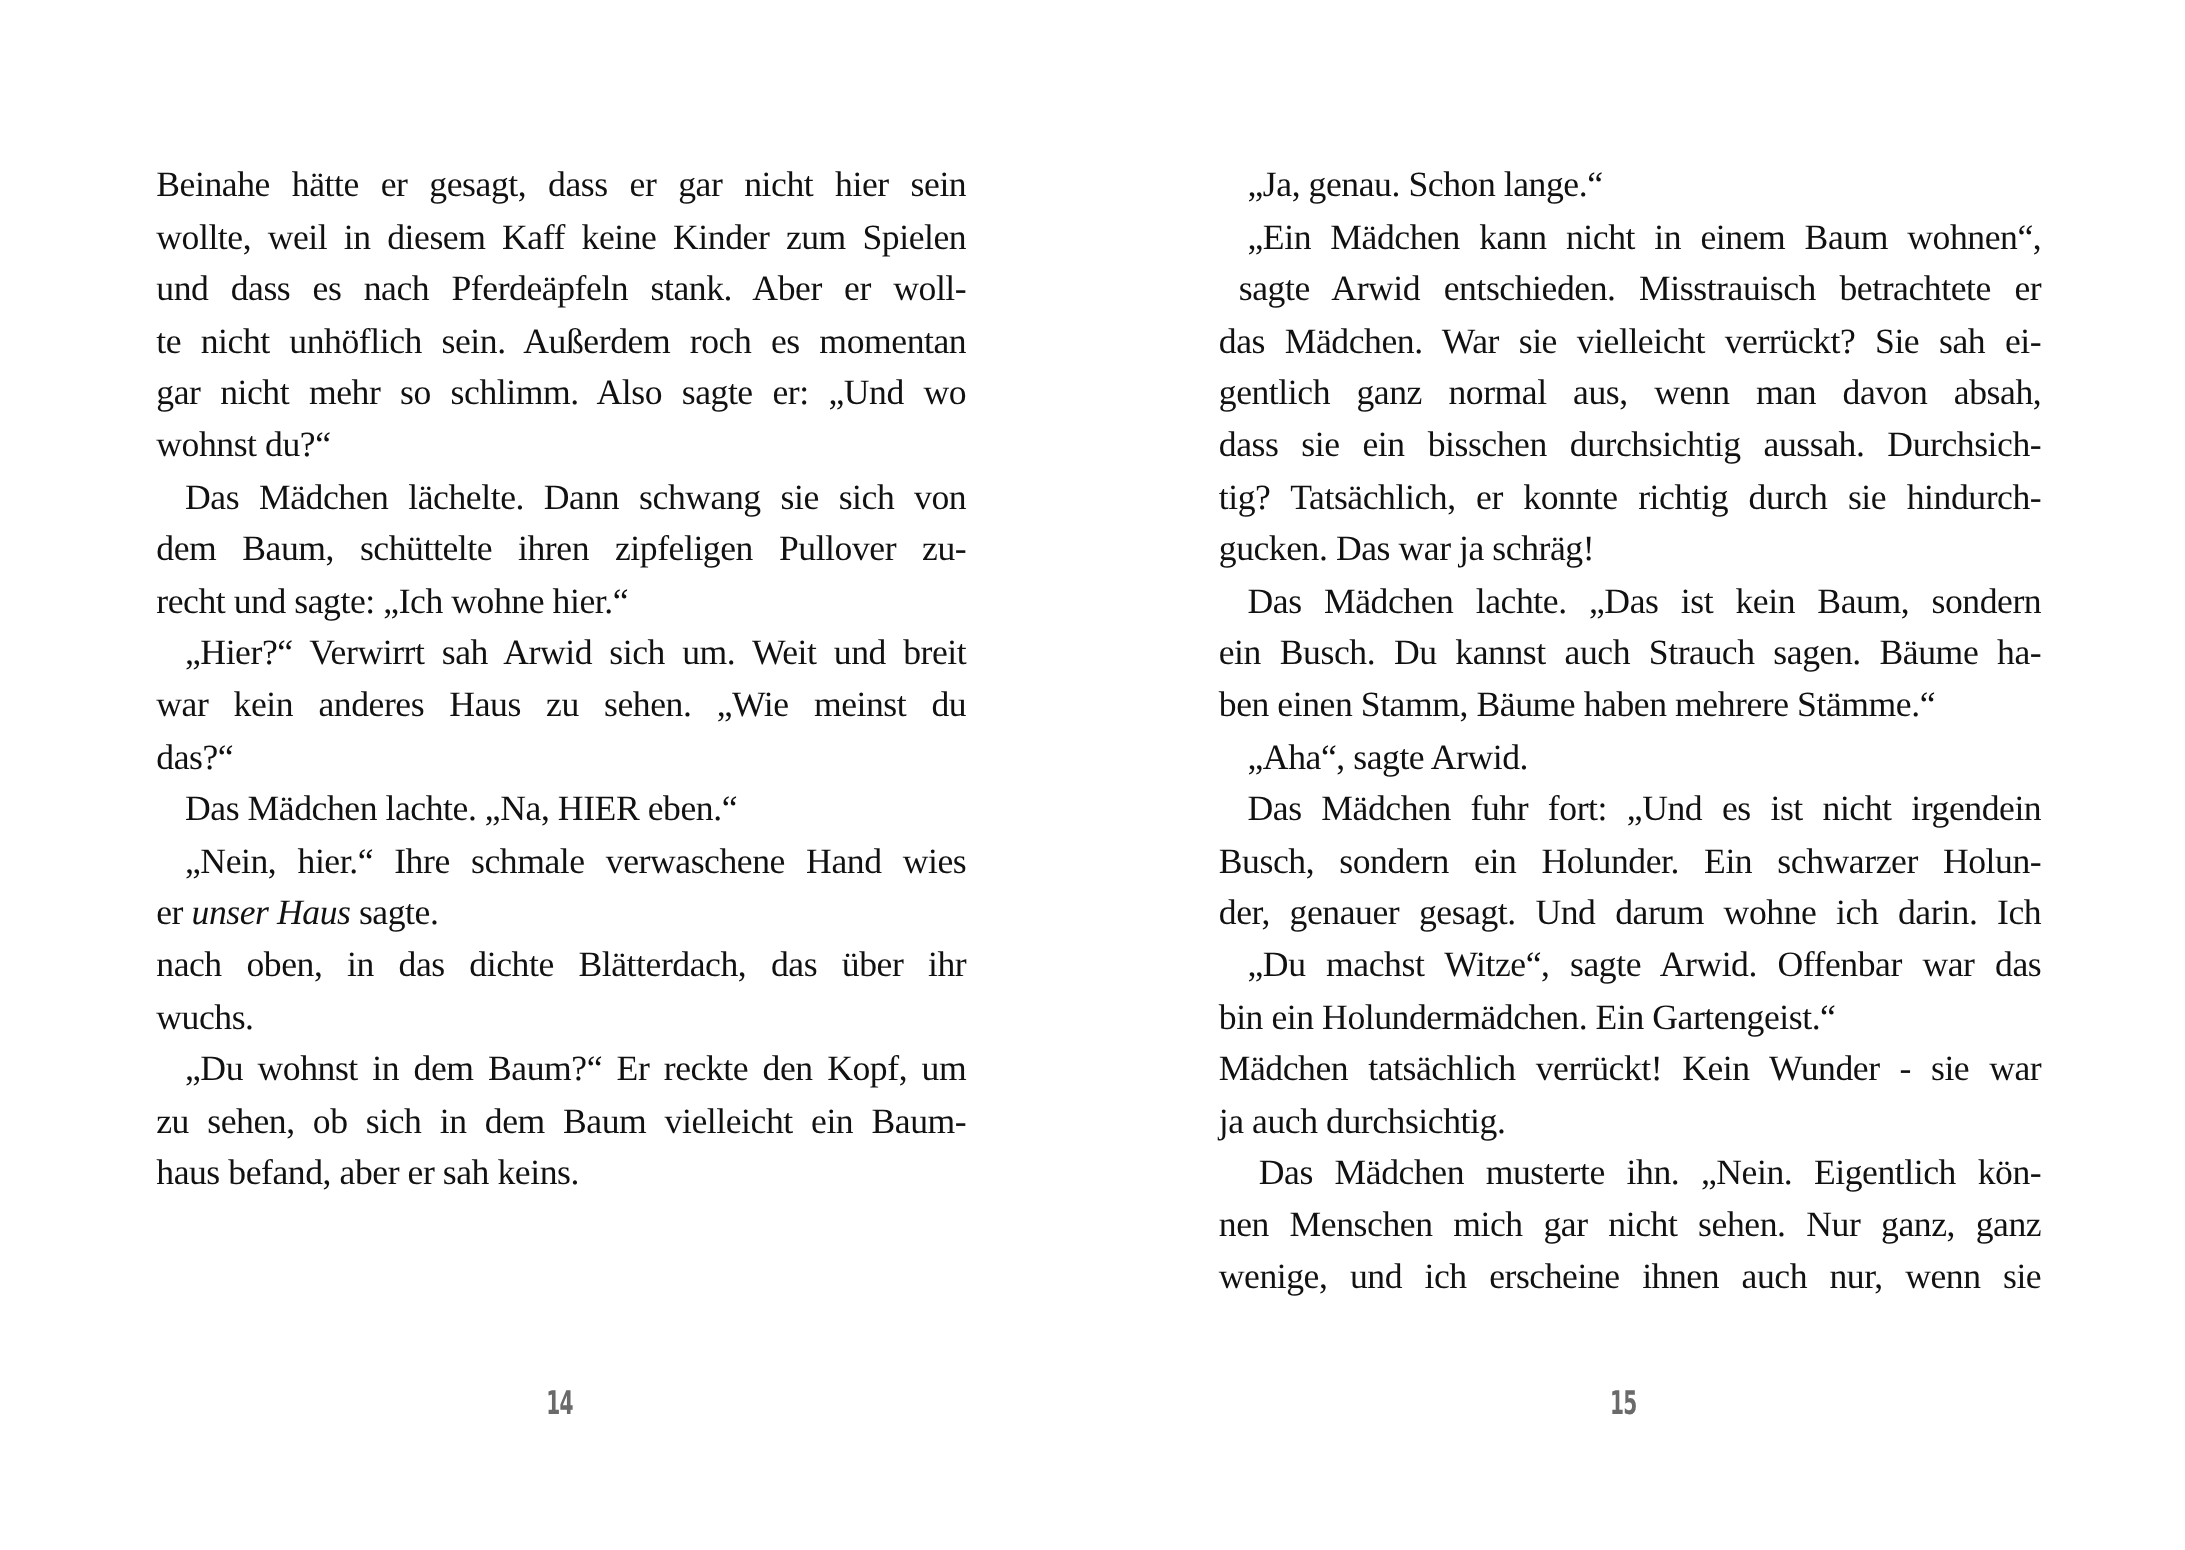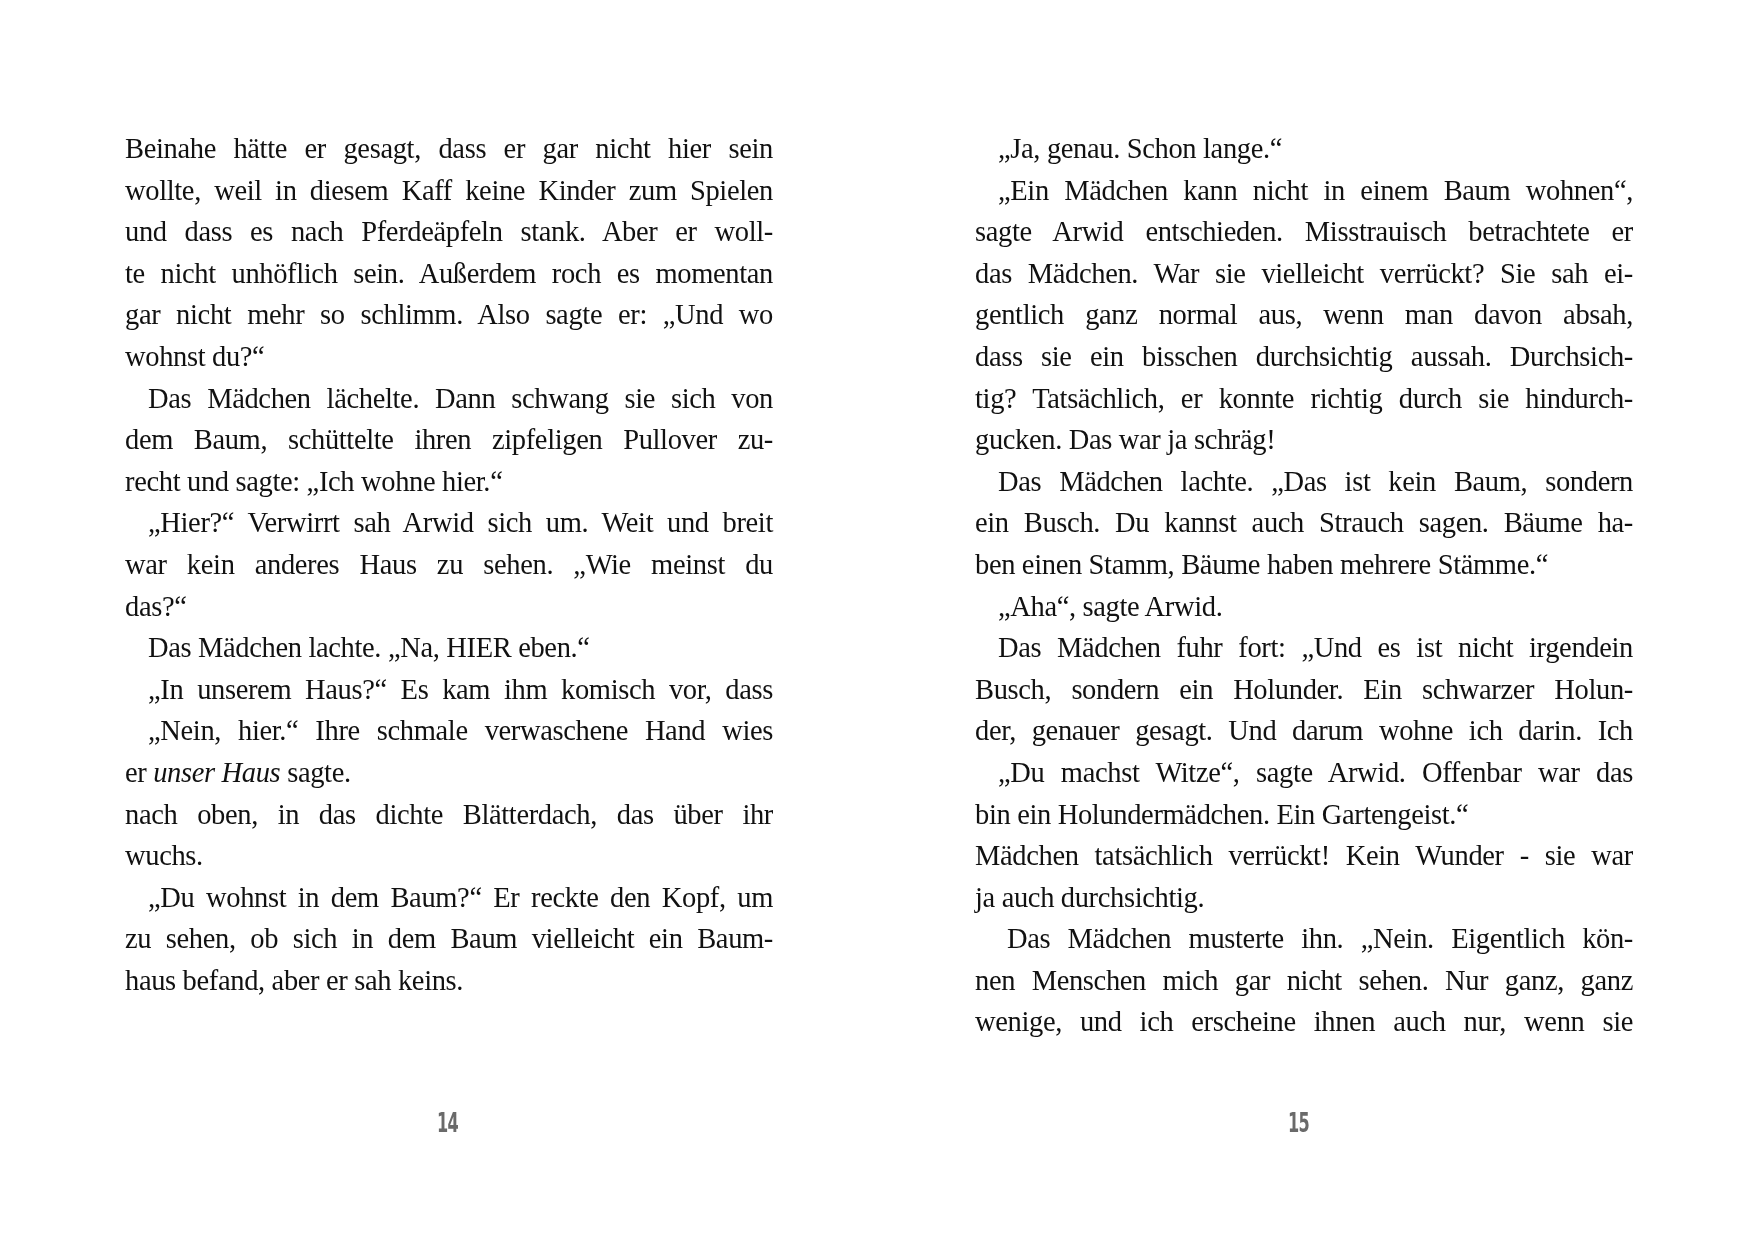--- a/index.html
+++ b/index.html
@@ -75,37 +75,36 @@
       <div class="line" style="white-space: nowrap;">te nicht unhöflich sein. Außerdem roch es momentan</div>
       <div class="line" style="white-space: nowrap;">gar nicht mehr so schlimm. Also sagte er: „Und wo</div>
       <div class="line last" style="white-space: nowrap;">wohnst du?“</div>
       <div class="line indent" style="white-space: nowrap;">Das Mädchen lächelte. Dann schwang sie sich von</div>
       <div class="line" style="white-space: nowrap;">dem Baum, schüttelte ihren zipfeligen Pullover zu-</div>
       <div class="line last" style="white-space: nowrap;">recht und sagte: „Ich wohne hier.“</div>
       <div class="line indent" style="white-space: nowrap;">„Hier?“ Verwirrt sah Arwid sich um. Weit und breit</div>
       <div class="line" style="white-space: nowrap;">war kein anderes Haus zu sehen. „Wie meinst du</div>
       <div class="line last" style="white-space: nowrap;">das?“</div>
       <div class="line indent last" style="white-space: nowrap;">Das Mädchen lachte. „Na, HIER eben.“</div>
-      <div class="line indent" style="white-space: nowrap;">„In unserem Haus?“ Es kam ihm komisch vor, dass</div>
       <div class="line indent" style="white-space: nowrap;">„Nein, hier.“ Ihre schmale verwaschene Hand wies</div>
       <div class="line last" style="white-space: pre;"><span>er </span><em>unser Haus</em><span> sagte.</span></div>
       <div class="line" style="white-space: nowrap;">nach oben, in das dichte Blätterdach, das über ihr</div>
       <div class="line last" style="white-space: nowrap;">wuchs.</div>
       <div class="line indent" style="white-space: nowrap;">„Du wohnst in dem Baum?“ Er reckte den Kopf, um</div>
       <div class="line" style="white-space: nowrap;">zu sehen, ob sich in dem Baum vielleicht ein Baum-</div>
       <div class="line last" style="white-space: nowrap;">haus befand, aber er sah keins.</div>
     </div>
   <div class="page-number">14</div>
 </div>
 
 <div class="page page-right">
   <div class="text-block" id="right-text">
       <div class="line indent last" style="white-space: nowrap;">„Ja, genau. Schon lange.“</div>
       <div class="line indent" style="white-space: nowrap;">„Ein Mädchen kann nicht in einem Baum wohnen“,</div>
-      <div class="line" style="white-space: nowrap;">sagte Arwid entschieden. Misstrauisch betrachtete er</div>
+      <div class="line" style="white-space: nowrap; margin-left: 16px;">sagte Arwid entschieden. Misstrauisch betrachtete er</div>
       <div class="line" style="white-space: nowrap;">das Mädchen. War sie vielleicht verrückt? Sie sah ei-</div>
       <div class="line" style="white-space: nowrap;">gentlich ganz normal aus, wenn man davon absah,</div>
       <div class="line" style="white-space: nowrap;">dass sie ein bisschen durchsichtig aussah. Durchsich-</div>
       <div class="line" style="white-space: nowrap;">tig? Tatsächlich, er konnte richtig durch sie hindurch-</div>
       <div class="line last" style="white-space: nowrap;">gucken. Das war ja schräg!</div>
       <div class="line indent" style="white-space: nowrap;">Das Mädchen lachte. „Das ist kein Baum, sondern</div>
       <div class="line" style="white-space: nowrap;">ein Busch. Du kannst auch Strauch sagen. Bäume ha-</div>
       <div class="line last" style="white-space: nowrap;">ben einen Stamm, Bäume haben mehrere Stämme.“</div>
       <div class="line indent last" style="white-space: nowrap;">„Aha“, sagte Arwid.</div>
       <div class="line indent" style="white-space: nowrap;">Das Mädchen fuhr fort: „Und es ist nicht irgendein</div>

